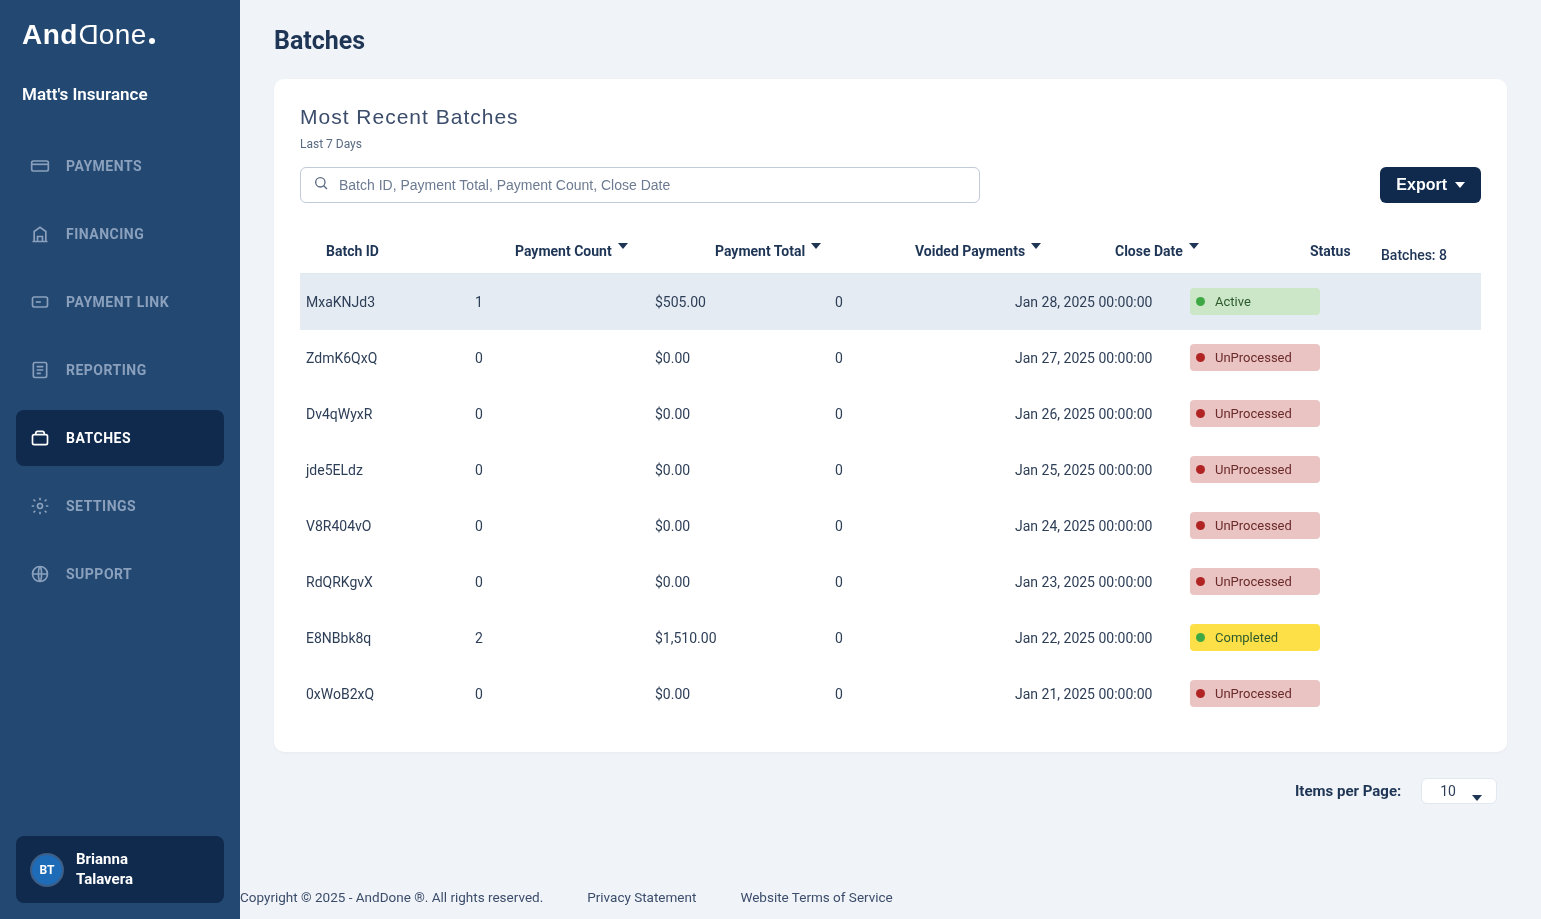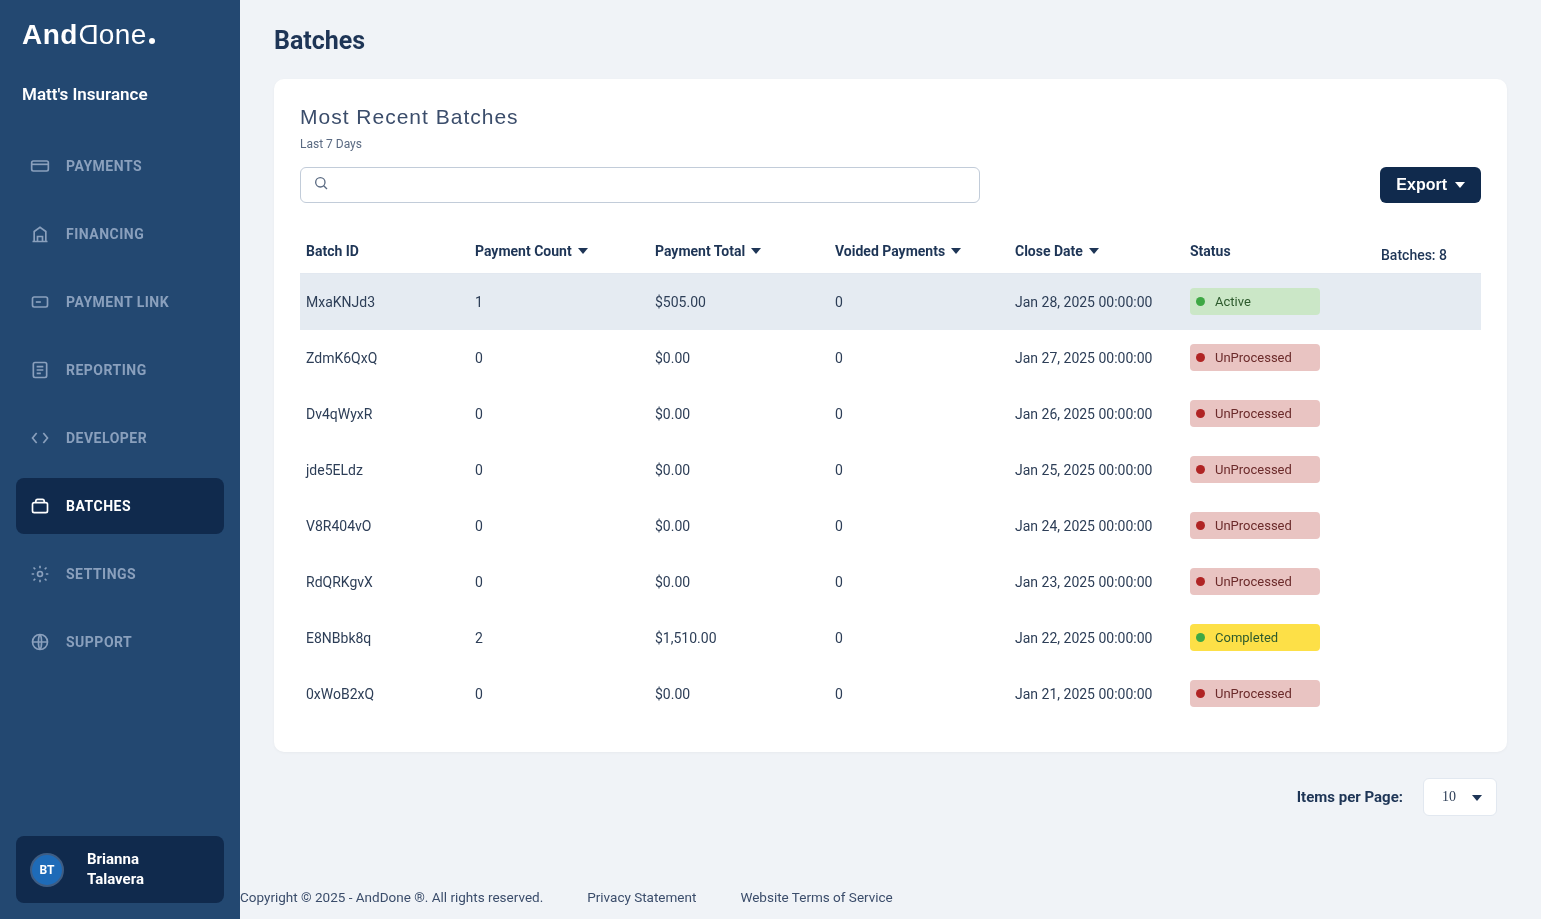--- a/index.html
+++ b/index.html
@@ -6,58 +6,58 @@
 body { font-family: -apple-system, BlinkMacSystemFont, 'Segoe UI', Roboto, sans-serif; background:#f0f3f7; color:#1e3556; width:1541px; height:919px; overflow:hidden; position:relative;}
 .sidebar { position:absolute; left:0; top:0; width:240px; height:919px; background:#234871; color:#c5d0de; display:flex; flex-direction:column;}
 .logo { height:70px; display:flex; align-items:center; padding:0 22px;}
 .logo-text { font-size:28px; font-weight:700; color:#fff; letter-spacing:0.5px; font-family: 'Segoe UI', sans-serif;}
 .logo-text .dot { display:inline-block; width:6px; height:6px; background:#fff; border-radius:50%; vertical-align:baseline; margin-left:2px;}
 .org { padding:14px 22px 24px; font-size:17px; font-weight:600; color:#fff;}
 .nav { flex:1; padding:10px 16px 0;}
 .nav-item { display:flex; align-items:center; gap:16px; height:56px; padding:0 14px; border-radius:8px; font-size:14px; font-weight:700; letter-spacing:0.5px; color:#8aa0bd; cursor:pointer; margin-bottom:12px;}
 .nav-item.active { background:#102a4d; color:#fff;}
 .nav-item .icon { width:20px; height:20px; display:flex; align-items:center; justify-content:center; flex-shrink:0;}
-.user-card { margin:16px; padding:14px; background:#102a4d; border-radius:8px; display:flex; align-items:center; gap:23px;}
+.user-card { margin:16px; padding:14px; background:#102a4d; border-radius:8px; display:flex; align-items:center; gap:12px;}
 .avatar{ width:34px; height:34px; border-radius:50%; background:#1e6bb8; color:#fff; font-size:12px; font-weight:700; display:flex; align-items:center; justify-content:center; border:2px solid #3e5d84;}
 .user-name{ color:#fff; font-size:15px; font-weight:700; line-height:1.3;}
 .main{ position:absolute; left:240px; top:0; right:0; bottom:0; padding:26px 34px 0; display:flex; flex-direction:column;}
 .page-title{ font-size:25px; font-weight:700; color:#1e3556; margin-bottom:24px;}
 .card{ background:#fff; border-radius:10px; padding:26px 26px 30px; box-shadow:0 1px 3px rgba(0,0,0,0.04);}
 .card-title{ font-size:21px; font-weight:500; color:#3b4d6b; letter-spacing:1px; font-family: 'Segoe UI', sans-serif;}
 .card-sub{ font-size:12px; color:#5a6a82; margin-top:8px;}
 .toolbar{ display:flex; align-items:center; justify-content:space-between; margin-top:16px; gap:20px;}
 .batches-count{ font-size:14px; color:#1e3556; font-weight:500; position:absolute; right:60px; top:168px;}
 .search{ flex:0 0 680px; height:36px; border:1px solid #c2ccd9; border-radius:6px; display:flex; align-items:center; padding:0 12px; gap:10px; color:#5a6a82;}
 .search input{ flex:1; border:none; outline:none; font-size:14px; color:#1e3556;}
 .search input::placeholder{ color:#6c7b91;}
 .export-btn{ height:36px; padding:0 16px; background:#102a4d; color:#fff; border:none; border-radius:6px; font-size:16px; font-weight:600; display:flex; align-items:center; gap:8px; cursor:pointer;}
 .table{ margin-top:26px; width:100%;}
 .thead{ display:flex; padding:14px 0; border-bottom:1px solid #e2e8f0;}
-.th{ font-size:14px; font-weight:700; color:#1e3556; display:flex; align-items:center; gap:6px;}
+.th{ font-size:14px; font-weight:700; color:#1e3556; display:flex; align-items:flex-start; gap:6px;margin-left:20px;}
 .col-id{flex:0 0 175px; padding-left:6px;}
 .col-count{flex:0 0 180px;}
 .col-total{flex:0 0 180px;}
 .col-void{flex:0 0 180px;}
 .col-date{flex:0 0 175px;}
 .col-status{flex:0 0 140px;}
 .row{ display:flex; align-items:center; height:56px; border-bottom:1px solid transparent;}
 .row.highlight{ background:#e5ebf2;}
 .td{ font-size:14px; color:#2d3e57;}
 .status-badge{ display:inline-flex; align-items:center; gap:10px; padding:6px 6px; border-radius:4px; font-size:13px; min-width:130px;}
 .status-badge.active{ background:#cbe7c7; color:#2d5a2d;}
 .status-badge.unprocessed{ background:#e9c4c2; color:#6b2a2a;}
 .status-badge.completed{ background:#fde047; color:#2d5a2d;}
 .status-dot{ width:9px; height:9px; border-radius:50%;}
 .status-badge.active .status-dot{ background:#3ea844;}
 .status-badge.completed .status-dot{ background:#3ea844;}
 .status-badge.unprocessed .status-dot{ background:#b02424;}
 .card-wrap{ position:relative;}
 .pagination{ display:flex; justify-content:flex-end; align-items:center; gap:20px; margin-top:26px; padding-right:10px;}
 .pagination-label{ font-size:15px; font-weight:700; color:#1e3556;}
-.page-select{ background:#fff; border:1px solid #e2e8f0; border-radius:6px; height:38px; padding:0 40px 0 18px; display:flex; align-items:center; gap:18px; font-size:14px; color:#2d3e57; position:relative;font-family:Liberation Serif, serif;}
+.page-select{ background:#fff; border:1px solid #e2e8f0; border-radius:6px; height:26px; padding:0 40px 0 18px; display:flex; align-items:center; gap:18px; font-size:14px; color:#2d3e57; position:relative;}
 .footer{ position:absolute; bottom:14px; left:240px; right:24px; display:flex; justify-content:flex-start; gap:44px; font-size:13.5px; color:#3b4d6b; padding-right:20px;}
 .caret-down{width:0;height:0;border-left:5px solid transparent;border-right:5px solid transparent;border-top:6px solid currentColor;}
 .sort-icon{width:0;height:0;border-left:5px solid transparent;border-right:5px solid transparent;border-top:6px solid #1e3556;}
 svg{stroke:currentColor;fill:none;stroke-width:2;}
 </style>
 </head>
 <body>
 
 <div class="sidebar">
   <div class="logo">
@@ -92,28 +92,20 @@
         <span>PAYMENT LINK</span>
       </div>
       <div class="nav-item">
         <span class="icon">
           <svg width="20" height="20" viewBox="0 0 24 24">
             <rect x="4" y="3" width="16" height="18" rx="2"></rect>
             <path d="M8 8h8M8 12h8M8 16h5"></path>
           </svg>
         </span>
         <span>REPORTING</span>
-      </div>
-      <div class="nav-item">
-        <span class="icon">
-          <svg width="20" height="20" viewBox="0 0 24 24">
-            <path d="M8 6l-5 6 5 6M16 6l5 6-5 6"></path>
-          </svg>
-        </span>
-        <span>DEVELOPER</span>
       </div>
       <div class="nav-item active">
         <span class="icon">
           <svg width="20" height="20" viewBox="0 0 24 24">
             <rect x="3" y="8" width="18" height="12" rx="2"></rect>
             <path d="M7 8V6a2 2 0 012-2h6a2 2 0 012 2v2"></path>
           </svg>
         </span>
         <span>BATCHES</span>
       </div>
@@ -153,20 +145,21 @@
       <div class="card-title">Most Recent Batches</div>
       <div class="card-sub">Last 7 Days</div>
       <div class="toolbar">
         <div class="search">
           <span class="icon">
             <svg width="16" height="16" viewBox="0 0 24 24">
                 <circle cx="11" cy="11" r="7"></circle>
                 <line x1="21" y1="21" x2="16" y2="16"></line>
               </svg>
           </span>
+          <input placeholder="Batch ID, Payment Total, Payment Count, Close Date" style="">
         </div>
         <button class="export-btn">
           <span>Export</span>
           <span class="caret-down"></span>
         </button>
       </div>
       <div class="table">
         <div class="thead">
           <div class="th col-id">
               <span>Batch ID</span>

